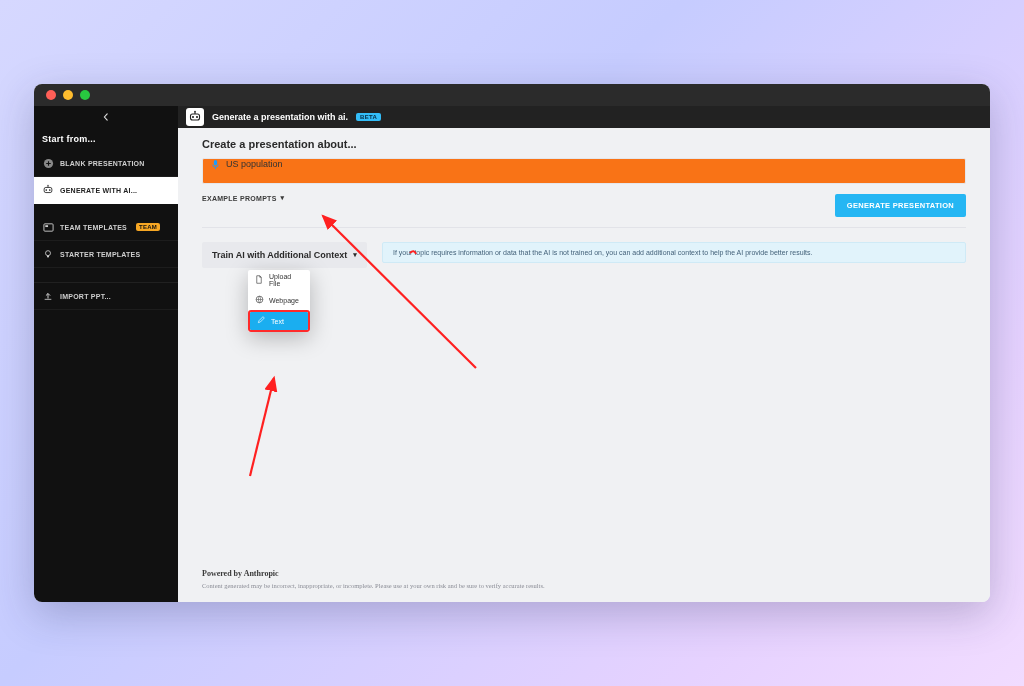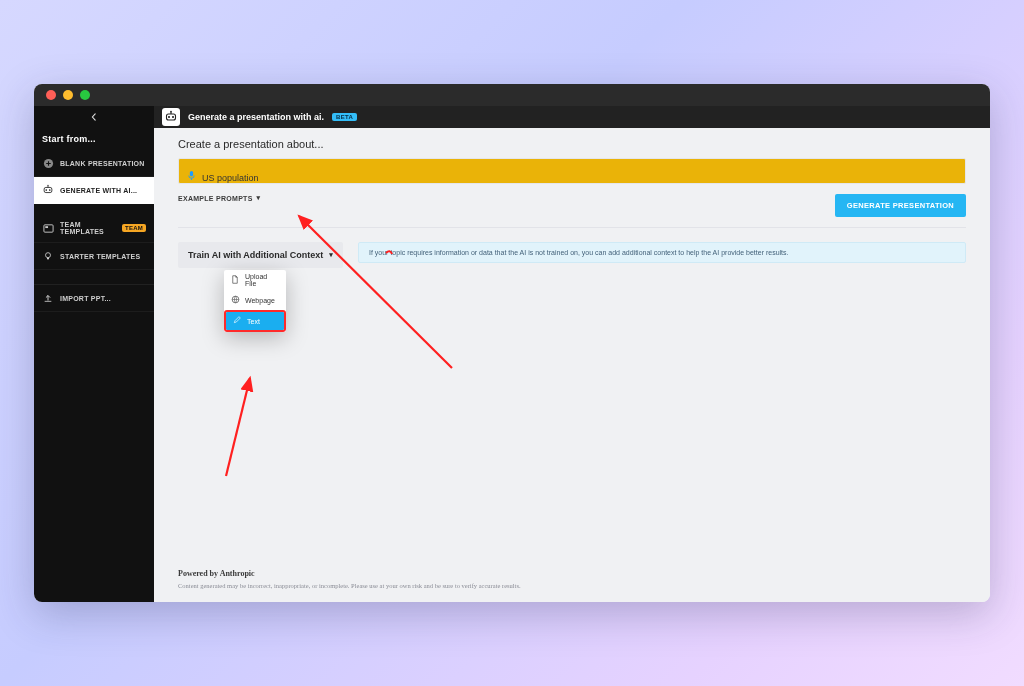--- a/index.html
+++ b/index.html
@@ -27,21 +27,21 @@
   .t-red { background: #ff5f57; }
   .t-yellow { background: #febc2e; }
   .t-green { background: #28c840; }
 
   .app {
     display: flex;
     width: 100%;
     height: calc(100% - 22px);
   }
   .sidebar {
-    width: 120px;
+    width: 144px;
     background: #111;
     color: #e6e6e6;
     display: flex;
     flex-direction: column;
     font-size: 8px;
     letter-spacing: .03em;
   }
   .side-back {
     height: 22px;
     display: flex; align-items: center; justify-content: center;
@@ -95,24 +95,24 @@
     font-size:12px;
   }
   .main-header .title { font-weight: 700; }
   .beta-pill { background:#33bdf8;color:#062a40;font-size:6px;font-weight:800;padding:1px 4px;border-radius:2px;letter-spacing:.05em; }
 
   .content {
     padding: 10px 24px 0 24px;
     flex: 1;
     display:flex;flex-direction:column;
   }
-  .create-h { font-size: 11px; font-weight: 400; color: #2a2a2a; margin-bottom: 8px; }
+  .create-h { font-size: 11px; font-weight: 700; color: #2a2a2a; margin-bottom: 8px; }
   .prompt-box {
-    background: #eab308; border: 1px solid #e5e6ea; border-radius: 2px;
-    height: 26px; display:flex; align-items:flex-end; padding: 0 8px; gap:6px;
+    background: #f97316; border: 1px solid #e5e6ea; border-radius: 2px;
+    height: 26px; display:flex; align-items:flex-start; padding: 0 8px; gap:6px;
   }
   .mic-ico { color:#1b9cff; font-size:10px; }
   .prompt-box input { border:none; outline:none; font-size:9px; flex:1; color:#333; background:transparent; }
   .row-after {
     display:flex; align-items:flex-start; justify-content:space-between;
     margin-top: 10px;
   }
   .ex-prompts { font-size:7px; font-weight:800; color:#3a3a3a; letter-spacing:.04em; text-transform:uppercase; display:flex;align-items:center;gap:4px; cursor:pointer;}
   .chev { font-size:7px; }
   .btn-generate {

